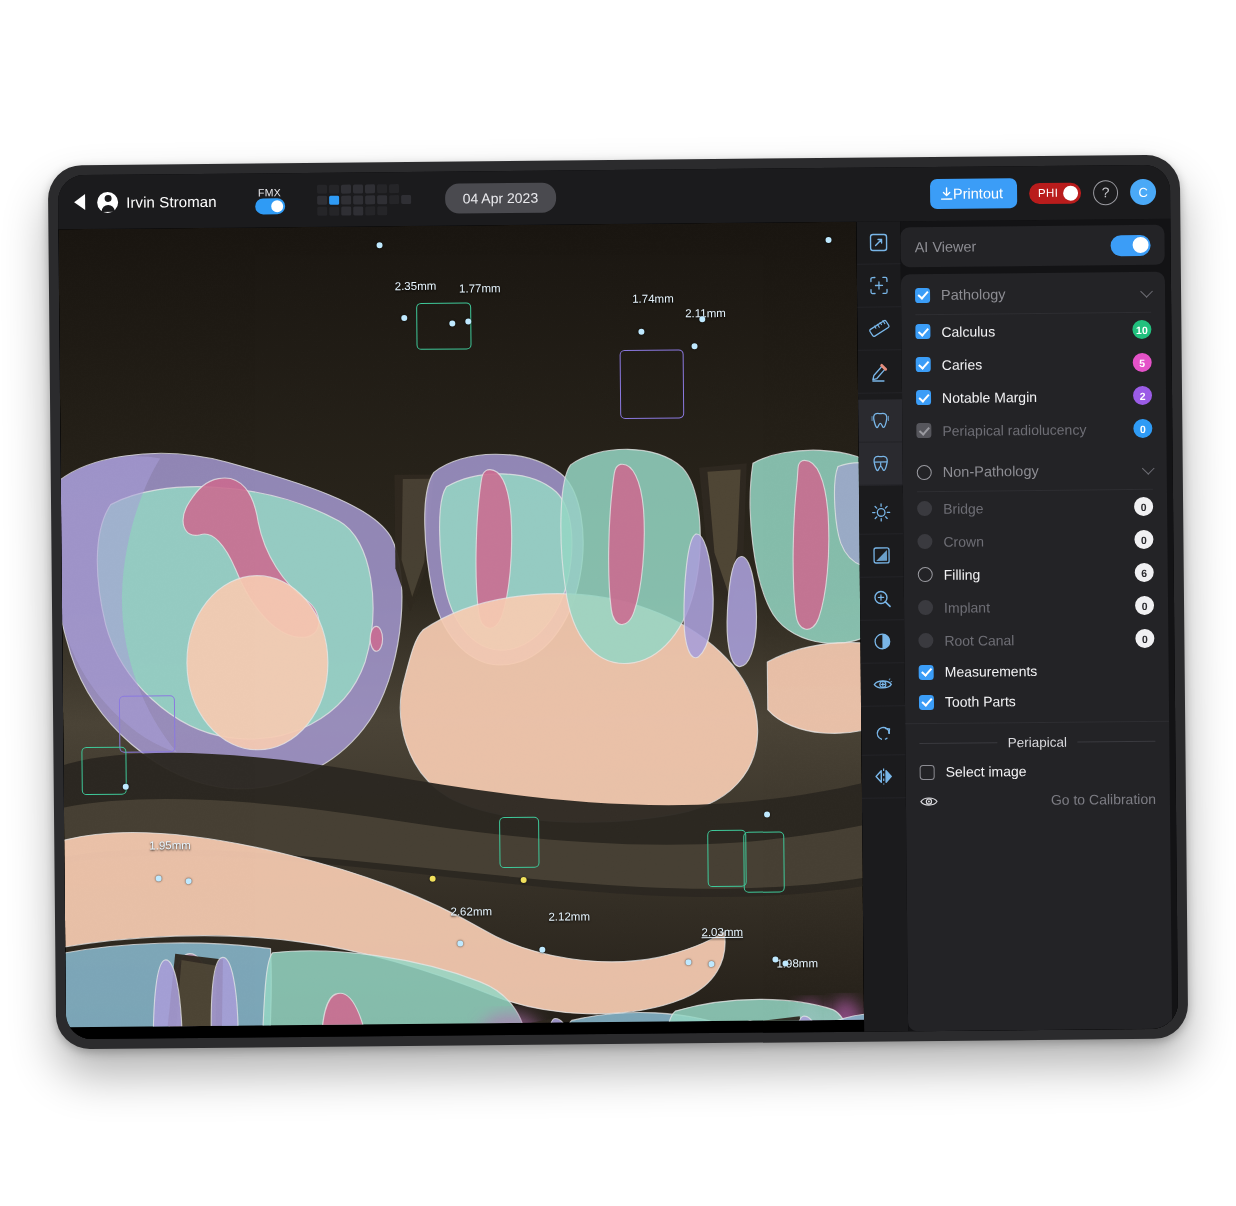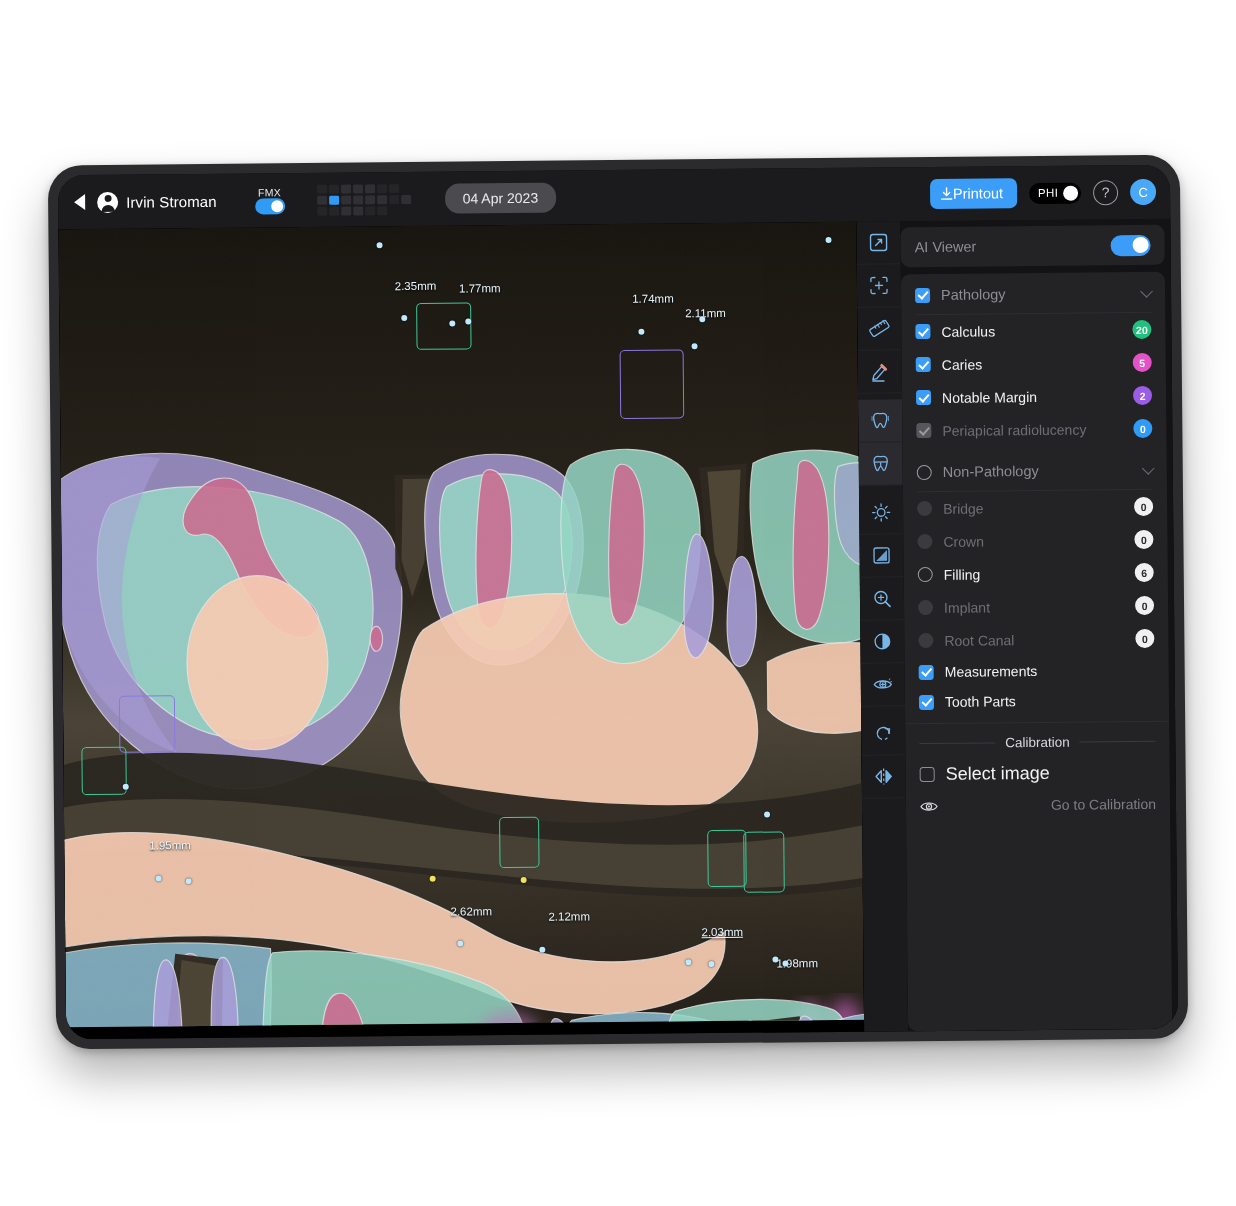--- a/index.html
+++ b/index.html
@@ -74,21 +74,21 @@
   }
 
   #topbar-right { margin-left:auto; display:flex; align-items:center; gap:12px; }
   .printout-btn {
     background:#3b9df7; color:#fff; font-size:14.5px; border-radius:7px;
     padding:7px 14px 7px 10px; display:flex; align-items:center; cursor:pointer;
     white-space:nowrap;
   }
   .printout-btn svg { display:block; }
   .phi-toggle {
-    display:flex;align-items:center;gap:5px;background:#000000;border-radius:11px;
+    display:flex;align-items:center;gap:5px;background:#b91c1c;border-radius:11px;
     padding:3px 3px 3px 9px; cursor:pointer;
   }
   .phi-toggle span { color:#fff; font-size:11.5px; letter-spacing:.3px; }
   .phi-knob { width:15px;height:15px;border-radius:50%;background:#fff; }
   .help-btn { width:25px;height:25px;border-radius:50%;border:1.6px solid #9a9aa0;
               color:#c9c9ce;font-size:14px;display:flex;align-items:center;justify-content:center;
               cursor:pointer;}
   .user-badge { width:26px;height:26px;border-radius:50%;background:#4aa9f7;color:#fff;
                 font-size:13px;display:flex;align-items:center;justify-content:center;cursor:pointer;}
 
@@ -143,21 +143,21 @@
   .badge { min-width:19px;height:19px;border-radius:50%;display:flex;align-items:center;
            justify-content:center;font-size:10.5px;color:#fff;font-weight:bold;padding:0 3px;flex:0 0 auto;}
   .badge.grey { background:#f0f0f2; color:#2a2a2e; font-weight:bold; }
 
   
   #calib { border-top:1px solid #2e2e32; margin-top:6px; padding:12px 14px 14px 14px; }
   #calib-title { display:flex;align-items:center;gap:10px;margin-bottom:13px; }
   #calib-title .line { flex:1;height:1px;background:#3a3a3f; }
   #calib-title .t { color:#d8d8dc; font-size:13.5px; }
   #calib-row { display:flex;align-items:center;gap:11px; margin-bottom:13px; cursor:pointer;}
-  #calib-row .lbl { color:#f2f2f4; font-size:18px; }
+  #calib-row .lbl { color:#f2f2f4; font-size:14px; }
   #calib-foot { display:flex;align-items:center; }
   #calib-foot .link { margin-left:auto; color:#7d7d84; font-size:14px; cursor:pointer; }
 
   
   .meas { position:absolute; color:#e8f6ff; font-size:11.5px;
           text-shadow:0 1px 2px rgba(0,0,0,.9); white-space:nowrap; pointer-events:none; }
   .box-det { position:absolute; border-radius:5px; pointer-events:none; }
   .box-margin { border:1.6px solid #8b79e0; }
   .box-calc { border:1.6px solid #3fc99a; }
   .dot { position:absolute; width:6px;height:6px;border-radius:50%;
@@ -550,21 +550,21 @@
               <div class="grp-head">
                 <div class="cb checked"></div>
                 <div class="lbl">Pathology</div>
                 <div class="chev"></div>
               </div>
               <div class="sep"></div>
               <div id="path-rows">
                   <div class="row on">
                     <div class="cb checked"></div>
                     <div class="lbl">Calculus</div>
-                    <div class="badge" style="background: rgb(34, 192, 126);">20</div>
+                    <div class="badge" style="background: rgb(34, 192, 126);">10</div>
                   </div>
                   <div class="row on">
                     <div class="cb checked"></div>
                     <div class="lbl">Caries</div>
                     <div class="badge" style="background: rgb(228, 82, 200);">5</div>
                   </div>
                   <div class="row on">
                     <div class="cb checked"></div>
                     <div class="lbl">Notable Margin</div>
                     <div class="badge" style="background: rgb(155, 92, 230);">2</div>
@@ -614,21 +614,21 @@
                   </div>
                   <div class="row on">
                     <div class="cb checked"></div>
                     <div class="lbl">Tooth Parts</div>
                   </div>
                 </div>
 
               <div id="calib">
                 <div id="calib-title">
                   <div class="line"></div>
-                  <div class="t">Calibration</div>
+                  <div class="t">Periapical</div>
                   <div class="line"></div>
                 </div>
                 <div id="calib-row">
                   <div class="cb empty-sq"></div>
                   <div class="lbl">Select image</div>
                 </div>
                 <div id="calib-foot">
                   <svg width="18" height="13" viewBox="0 0 18 13">
                     <path d="M1 6.5 C4 1.8 14 1.8 17 6.5 C14 11.2 4 11.2 1 6.5 Z" fill="none" stroke="#d8d8dc" stroke-width="1.2"></path>
                     <circle cx="9" cy="6.5" r="2.6" fill="none" stroke="#d8d8dc" stroke-width="1.2"></circle>

